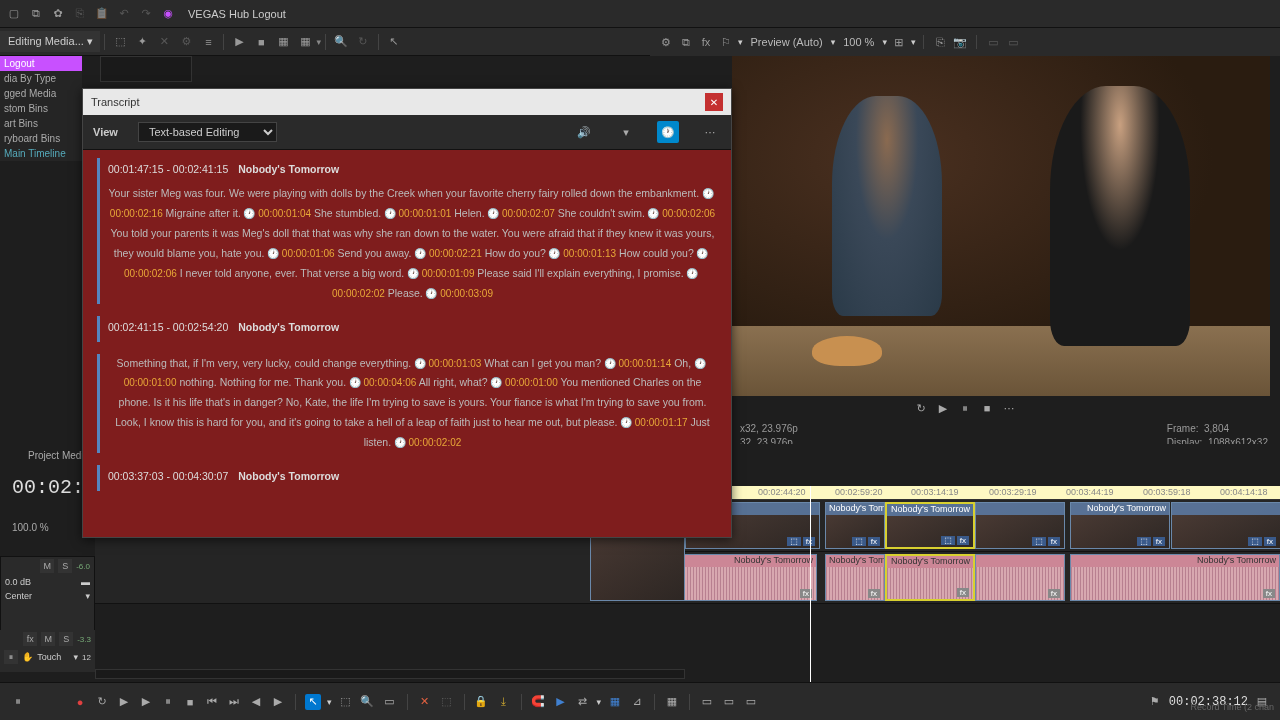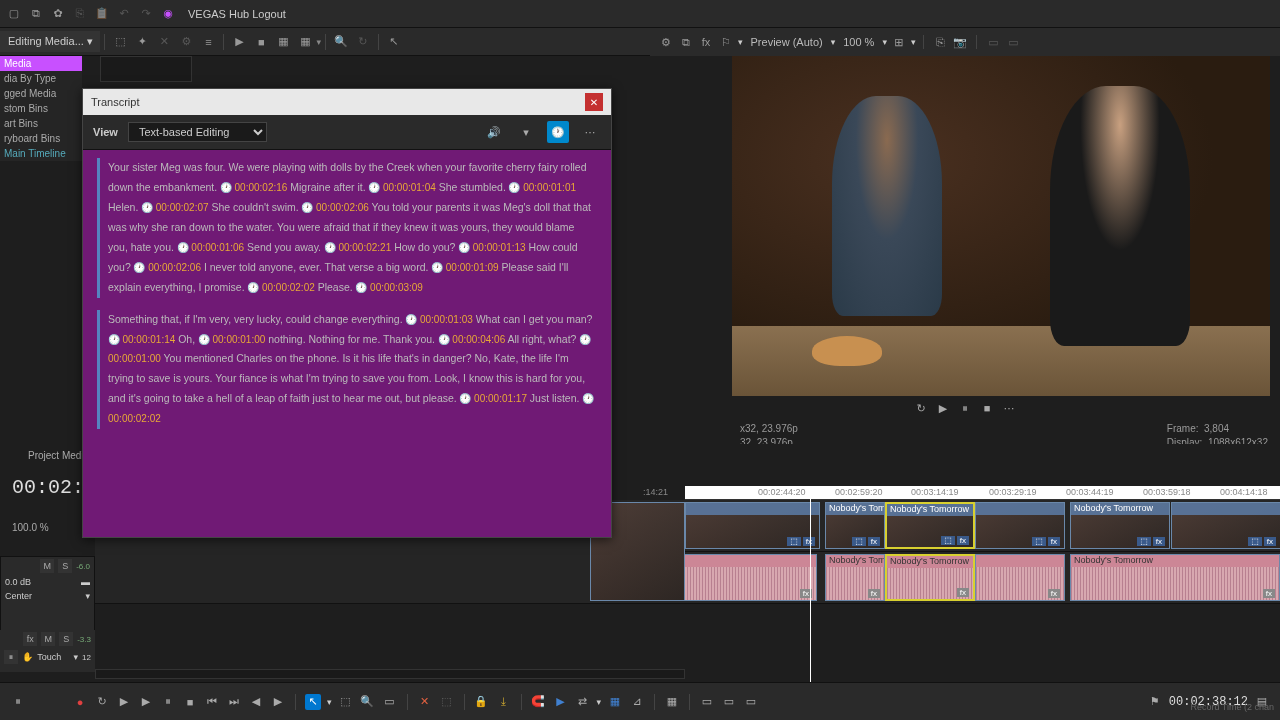--- a/index.html
+++ b/index.html
@@ -20,38 +20,38 @@
 
 .left-panel { position: absolute; left: 0; top: 56px; width: 82px; background: #252525; font-size: 10px; }
 .left-panel .item { padding: 2px 4px; color: #aaa; cursor: pointer; white-space: nowrap; }
 .left-panel .item.active { background: #c850ff; color: #fff; }
 
 
 .doc-tabs { position: absolute; left: 100px; top: 56px; height: 26px; display: flex; }
 .doc-tabs .tab { width: 92px; height: 26px; background: #1a1a1a; border: 1px solid #333; margin-right: 1px; }
 
 
-.transcript { position: absolute; left: 82px; top: 88px; width: 530px; height: 450px; background: #701a75; border: 1px solid #444; box-shadow: 0 2px 10px rgba(0,0,0,.6); z-index: 10; }
+.transcript { position: absolute; left: 82px; top: 88px; width: 650px; height: 450px; background: #7f1d1d; border: 1px solid #444; box-shadow: 0 2px 10px rgba(0,0,0,.6); z-index: 10; }
 .transcript-title { background: #e8e8e8; color: #333; padding: 4px 8px; display: flex; justify-content: space-between; align-items: center; font-size: 11px; }
 .transcript-title .close { background: #c43030; color: #fff; width: 18px; height: 18px; display: flex; align-items: center; justify-content: center; cursor: pointer; font-size: 10px; }
-.transcript-toolbar { background: #2a2a2a; padding: 6px 10px; display: flex; align-items: center; gap: 10px; border-bottom: 1px solid #111; }
+.transcript-toolbar { background: #2a2a2a; padding: 6px 10px; display: flex; align-items: center; gap: 20px; border-bottom: 1px solid #111; }
 .transcript-toolbar .view-label { font-weight: bold; }
 .transcript-toolbar select { background: #1a1a1a; color: #ccc; border: 1px solid #444; padding: 2px 20px 2px 6px; font-size: 11px; }
 .transcript-toolbar .spacer { flex: 1; }
 .transcript-toolbar .tico { width: 22px; height: 22px; display: flex; align-items: center; justify-content: center; cursor: pointer; color: #aaa; }
 .transcript-toolbar .tico.blue { background: #0088cc; color: #fff; border-radius: 2px; }
 .transcript-body { height: calc(100% - 54px); overflow-y: auto; padding: 8px 14px; font-size: 10.5px; line-height: 1.9; }
 .transcript-body::-webkit-scrollbar { width: 10px; }
 .transcript-body::-webkit-scrollbar-track { background: #2a2a2a; }
 .transcript-body::-webkit-scrollbar-thumb { background: #555; }
 .seg { border-left: 3px solid #5585c0; padding-left: 8px; margin-bottom: 12px; }
 .seg-head { color: #ddd; padding: 2px 0 4px; }
 .seg-head .tc { color: #ddd; }
 .seg-head .title { font-weight: bold; margin-left: 10px; }
-.seg-text { color: #bbb; }
+.seg-text { color: #bbb; text-align: center; }
 .dur { color: #e8a838; font-size: 10px; }
 .clk { color: #e8a838; font-size: 10px; margin-right: 2px; }
 
 
 .preview-area { position: absolute; right: 0; top: 28px; width: 630px; }
 .preview-toolbar { height: 28px; background: #2a2a2a; display: flex; align-items: center; padding: 0 8px; gap: 4px; }
 .preview-toolbar .ico { width: 16px; height: 16px; color: #999; cursor: pointer; display: flex; align-items: center; justify-content: center; }
 .preview-toolbar .txt { color: #bbb; font-size: 11px; margin: 0 4px; }
 .preview-toolbar .divider { width: 1px; height: 14px; background: #444; margin: 0 4px; }
 .preview-viewport { width: 538px; height: 340px; margin-left: 82px; background: linear-gradient(135deg, #3a2818 0%, #2a1c10 40%, #1a120a 100%); position: relative; overflow: hidden; }
@@ -68,29 +68,29 @@
 .trimmer-row { display: flex; align-items: center; padding: 2px 8px; font-size: 10px; color: #aaa; gap: 8px; margin-left: 80px; }
 
 
 .lower { position: absolute; left: 0; right: 0; top: 444px; bottom: 38px; background: #1e1e1e; }
 .project-media-label { position: absolute; left: 28px; top: 6px; font-size: 10px; color: #aaa; }
 .timecode-big { position: absolute; left: 12px; top: 32px; font-size: 20px; font-family: 'Courier New', monospace; color: #ddd; }
 .zoom-pct { position: absolute; left: 12px; top: 78px; font-size: 10px; color: #aaa; }
 
 
 .timeline { position: absolute; left: 95px; right: 0; top: 40px; bottom: 0; }
-.time-ruler { height: 14px; background: #ffffff; position: relative; font-size: 9px; color: #888; border-bottom: 1px solid #333; }
+.time-ruler { height: 14px; background: #fef9c3; position: relative; font-size: 9px; color: #888; border-bottom: 1px solid #333; }
 .time-ruler .tick { position: absolute; top: 1px; }
 .track-header { position: absolute; left: -95px; width: 95px; background: #2a2a2a; border: 1px solid #111; font-size: 9px; }
 .th-row { display: flex; align-items: center; gap: 4px; padding: 2px 4px; }
 .th-row .btn { width: 14px; height: 14px; background: #333; color: #aaa; display: flex; align-items: center; justify-content: center; font-size: 9px; cursor: pointer; }
 .track-lane { position: relative; height: 52px; border-bottom: 1px solid #111; background: #252525; }
 .track-lane.video { height: 52px; }
 .track-lane.audio { height: 52px; }
-.clip { position: absolute; top: 2px; bottom: 2px; border: 1px solid #6a88aa; overflow: hidden; font-size: 9px; }
+.clip { position: absolute; top: 2px; bottom: 2px; border: 1px solid #6a88aa; overflow: hidden; font-size: 9px; text-align: right; }
 .clip.v { background: linear-gradient(180deg, #5a7090 0%, #3a5070 100%); }
 .clip.v .thumb { position: absolute; inset: 0; background: linear-gradient(135deg, #4a3020, #2a1c10); opacity: .8; }
 .clip.v .label-bar { position: absolute; top: 0; left: 0; right: 0; height: 12px; background: rgba(90,120,160,.9); color: #fff; padding: 0 3px; white-space: nowrap; overflow: hidden; }
 .clip.v .fx { position: absolute; bottom: 2px; right: 4px; display: flex; gap: 2px; }
 .clip.v .fx span { background: #3a5a8a; color: #fff; padding: 0 3px; font-size: 8px; }
 .clip.a { background: #d8a8b0; }
 .clip.a .label-bar { position: absolute; top: 0; left: 0; right: 0; height: 12px; background: rgba(200,120,140,.7); color: #333; padding: 0 3px; white-space: nowrap; overflow: hidden; }
 .clip.a .wave { position: absolute; top: 12px; bottom: 0; left: 0; right: 0; background: repeating-linear-gradient(90deg, #b88090 0, #b88090 1px, #d8a8b0 1px, #d8a8b0 3px); }
 .clip.a .fx { position: absolute; bottom: 2px; right: 4px; background: #888; color: #fff; padding: 0 3px; font-size: 8px; }
 .clip.sel { border: 2px solid #d8d030; }
@@ -139,21 +139,21 @@
   <span class="ico">▦</span>
   <span style="font-size:9px;color:#888">▾</span>
   <span class="divider"></span>
   <span class="ico">🔍</span>
   <span class="ico" style="opacity:.4">↻</span>
   <span class="divider"></span>
   <span class="ico">↖</span>
 </div>
 
 <div class="left-panel">
-  <div class="item active">Media</div>
+  <div class="item active">Logout</div>
   <div class="item">dia By Type</div>
   <div class="item">gged Media</div>
   <div class="item">stom Bins</div>
   <div class="item">art Bins</div>
   <div class="item">ryboard Bins</div>
   <div class="item" style="color:#5ab">Main Timeline</div>
 </div>
 
 <div class="doc-tabs">
   <div class="tab"></div>
@@ -218,26 +218,31 @@
     <span class="view-label">View</span>
     <select><option>Text-based Editing</option></select>
     <span class="spacer"></span>
     <span class="tico" style="color:#5ab">🔊</span>
     <span class="tico">▾</span>
     <span class="tico blue">🕐</span>
     <span class="tico">⋯</span>
   </div>
   <div class="transcript-body" id="tbody">
       <div class="seg">
+        <div class="seg-head"><span class="tc">00:01:47:15</span> - <span class="tc">00:02:41:15</span><span class="title">Nobody's Tomorrow</span></div>
         <div class="seg-text">Your sister Meg was four. We were playing with dolls by the Creek when your favorite cherry fairy rolled down the embankment. <span class="clk">🕐</span><span class="dur">00:00:02:16</span> Migraine after it. <span class="clk">🕐</span><span class="dur">00:00:01:04</span> She stumbled. <span class="clk">🕐</span><span class="dur">00:00:01:01</span> Helen. <span class="clk">🕐</span><span class="dur">00:00:02:07</span> She couldn't swim. <span class="clk">🕐</span><span class="dur">00:00:02:06</span> You told your parents it was Meg's doll that that was why she ran down to the water. You were afraid that if they knew it was yours, they would blame you, hate you. <span class="clk">🕐</span><span class="dur">00:00:01:06</span> Send you away. <span class="clk">🕐</span><span class="dur">00:00:02:21</span> How do you? <span class="clk">🕐</span><span class="dur">00:00:01:13</span> How could you? <span class="clk">🕐</span><span class="dur">00:00:02:06</span> I never told anyone, ever. That verse a big word. <span class="clk">🕐</span><span class="dur">00:00:01:09</span> Please said I'll explain everything, I promise. <span class="clk">🕐</span><span class="dur">00:00:02:02</span> Please. <span class="clk">🕐</span><span class="dur">00:00:03:09</span> </div>
       </div>
       <div class="seg">
+        <div class="seg-head"><span class="tc">00:02:41:15</span> - <span class="tc">00:02:54:20</span><span class="title">Nobody's Tomorrow</span></div>
       </div>
       <div class="seg">
         <div class="seg-text">Something that, if I'm very, very lucky, could change everything. <span class="clk">🕐</span><span class="dur">00:00:01:03</span> What can I get you man? <span class="clk">🕐</span><span class="dur">00:00:01:14</span> Oh, <span class="clk">🕐</span><span class="dur">00:00:01:00</span> nothing. Nothing for me. Thank you. <span class="clk">🕐</span><span class="dur">00:00:04:06</span> All right, what? <span class="clk">🕐</span><span class="dur">00:00:01:00</span> You mentioned Charles on the phone. Is it his life that's in danger? No, Kate, the life I'm trying to save is yours. Your fiance is what I'm trying to save you from. Look, I know this is hard for you, and it's going to take a hell of a leap of faith just to hear me out, but please. <span class="clk">🕐</span><span class="dur">00:00:01:17</span> Just listen. <span class="clk">🕐</span><span class="dur">00:00:02:02</span> </div>
+      </div>
+      <div class="seg">
+        <div class="seg-head"><span class="tc">00:03:37:03</span> - <span class="tc">00:04:30:07</span><span class="title">Nobody's Tomorrow</span></div>
       </div>
     </div>
 </div>
 
 <div class="lower">
   <div class="project-media-label">Project Medi</div>
   <div class="timecode-big">00:02:38</div>
   <div class="zoom-pct">100.0 %</div>
 
   <div class="track-header" style="top:112px;left:0;height:96px;position:absolute">

